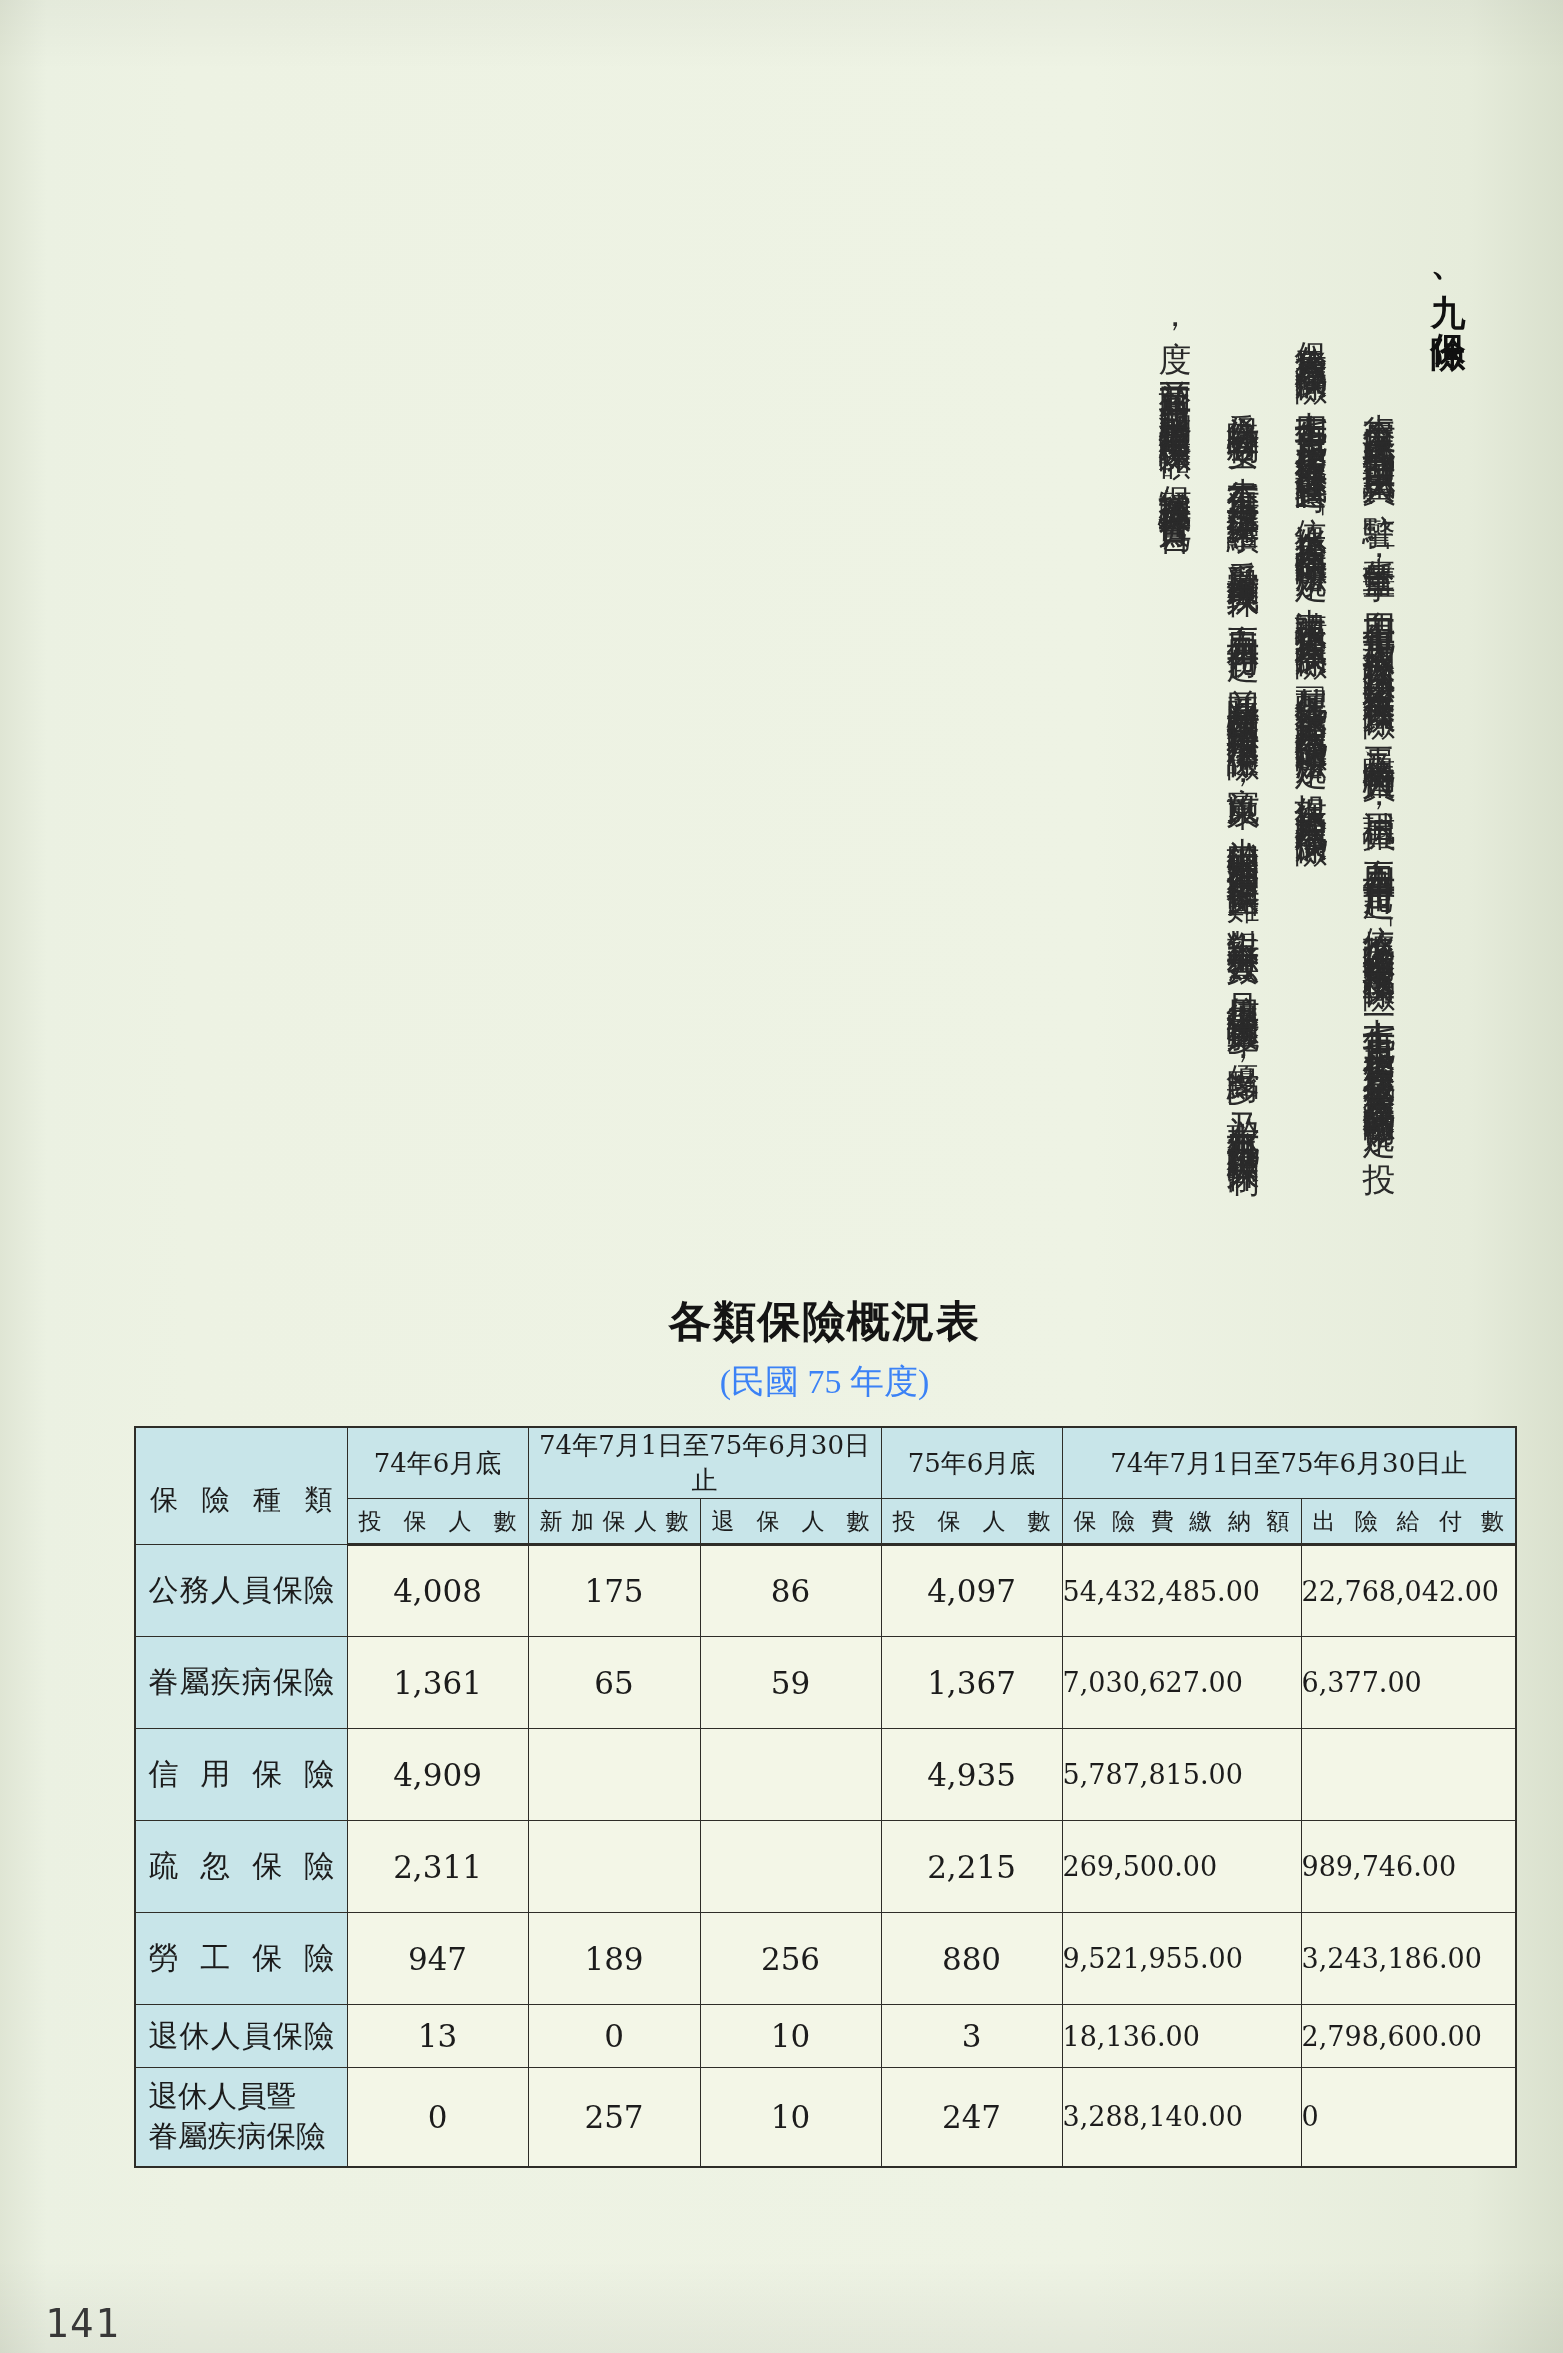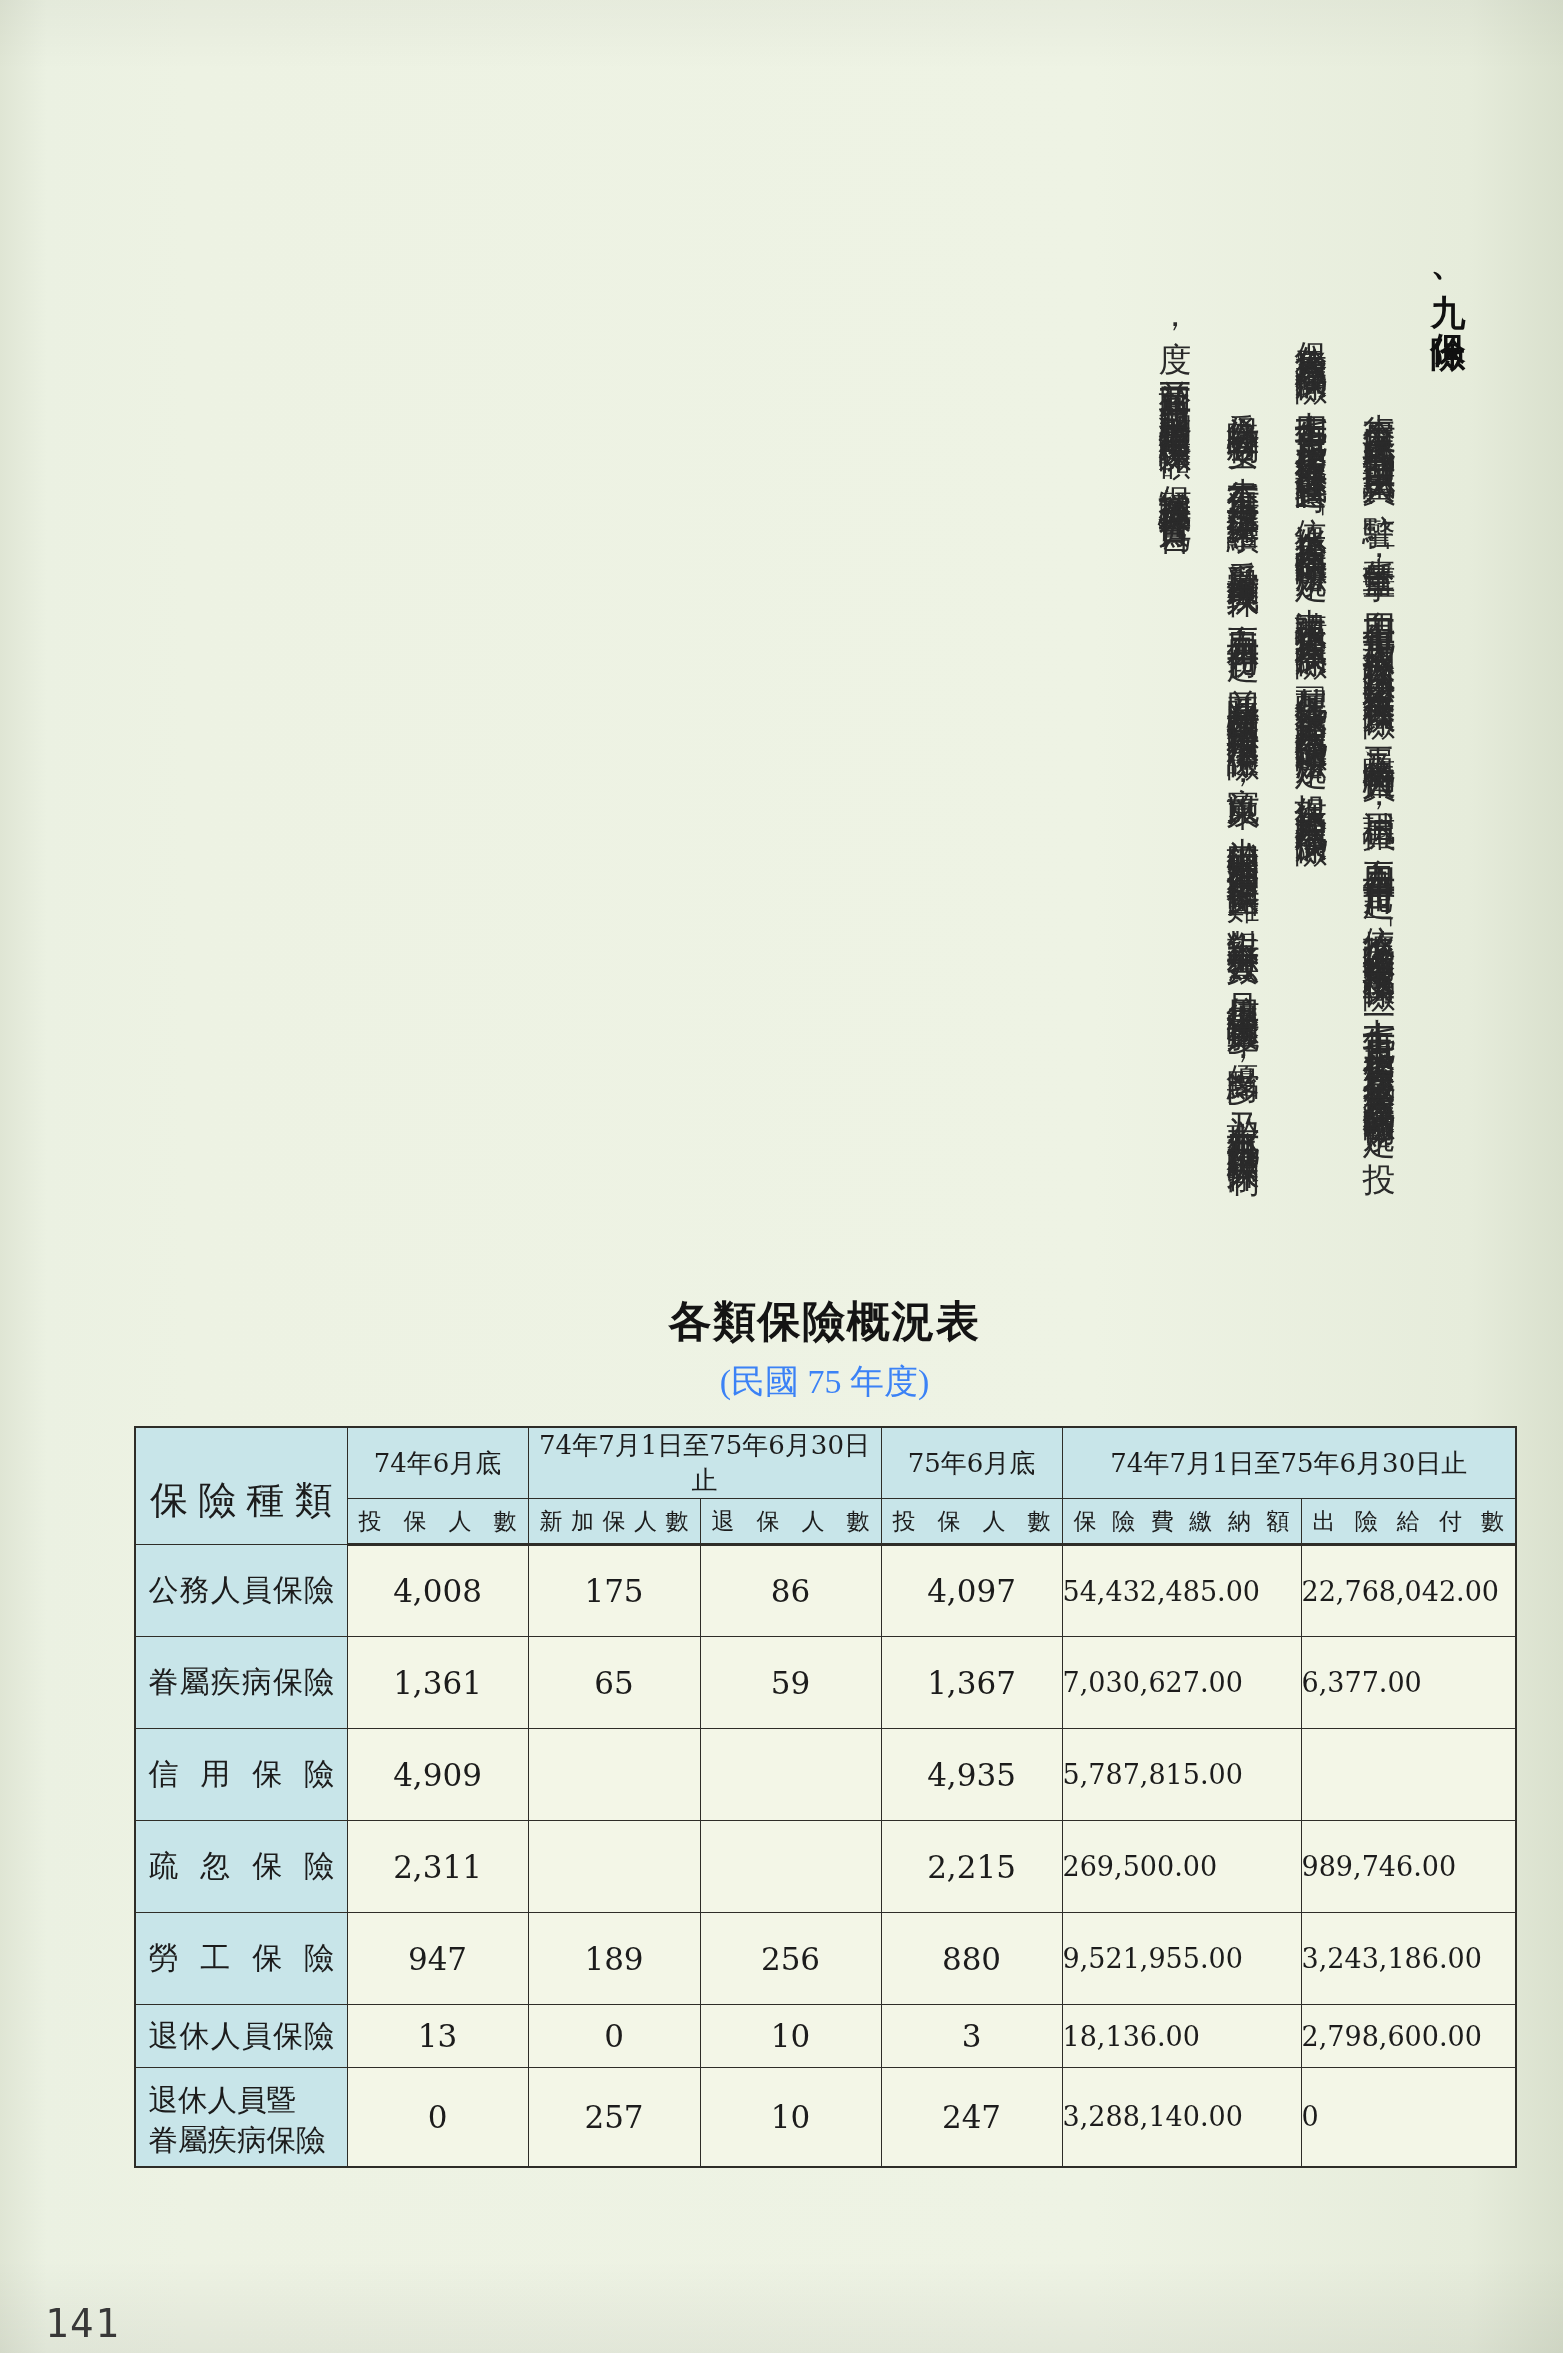--- a/index.html
+++ b/index.html
@@ -62,33 +62,33 @@
   thead th { background: #c8e5e9; font-weight: 400; }
   tr.row-group { height: 41px; }
   tr.row-group th { font-size: 26px; }
   tr.row-sub { height: 46px; }
   tr.row-sub th { font-size: 23px; border-bottom: 3.9px solid #2e2d28; }
   th.cat { background: #c8e5e9; }
 
   .just {
     display: block; text-align: justify; text-align-last: justify;
   }
-  th.cat .just { padding: 0 14px; font-size: 38px; margin-top: 28px; }
+  th.cat .just { padding: 0 14px; font-size: 28px; margin-top: 28px; }
   tr.row-sub .just { padding: 0 11px; }
 
   tbody tr { height: 92px; }
   tbody tr.r6 { height: 63px; }
   tbody tr.r7 { height: 99px; }
   tbody th.rowlabel {
     background: #c8e5e9; font-weight: 400; font-size: 30px;
     text-align: left; vertical-align: middle;
   }
   tbody th.rowlabel .just { padding: 0 12.4px; }
   .two-line {
-    display: flex; flex-direction: column; justify-content: flex-end;
+    display: flex; flex-direction: column; justify-content: center;
     height: 89px; padding: 3.9px 12.4px; font-size: 29.5px; text-align: left;
   }
   td.num { text-align: center; font-size: 31px; vertical-align: middle; }
   td.money { text-align: left; font-size: 27px; padding-right: 11px; vertical-align: middle; }
 
   
   .page-number {
     position: absolute; left: 45px; top: 2260px;
     font-family: "DejaVu Sans Mono", monospace;
     font-size: 39px; letter-spacing: 1.6px; color: #383838; margin-top: 41px;

